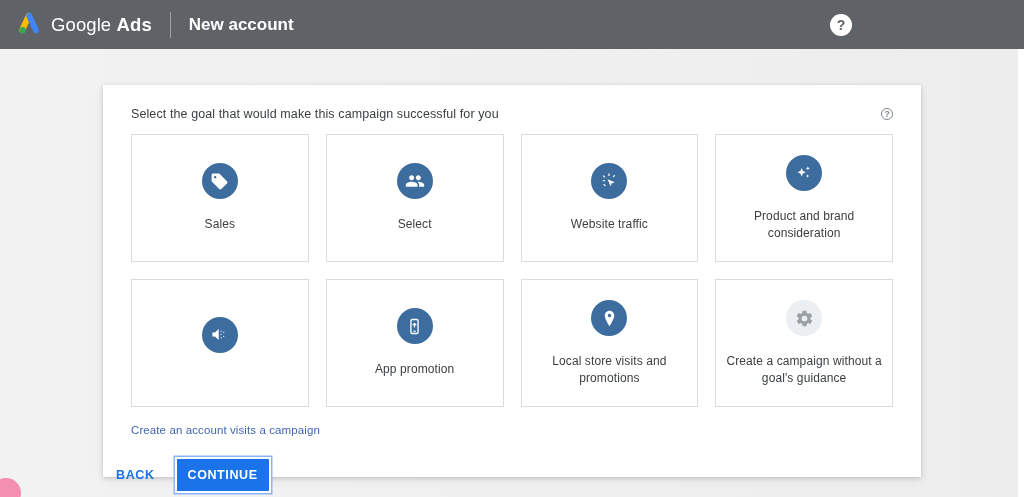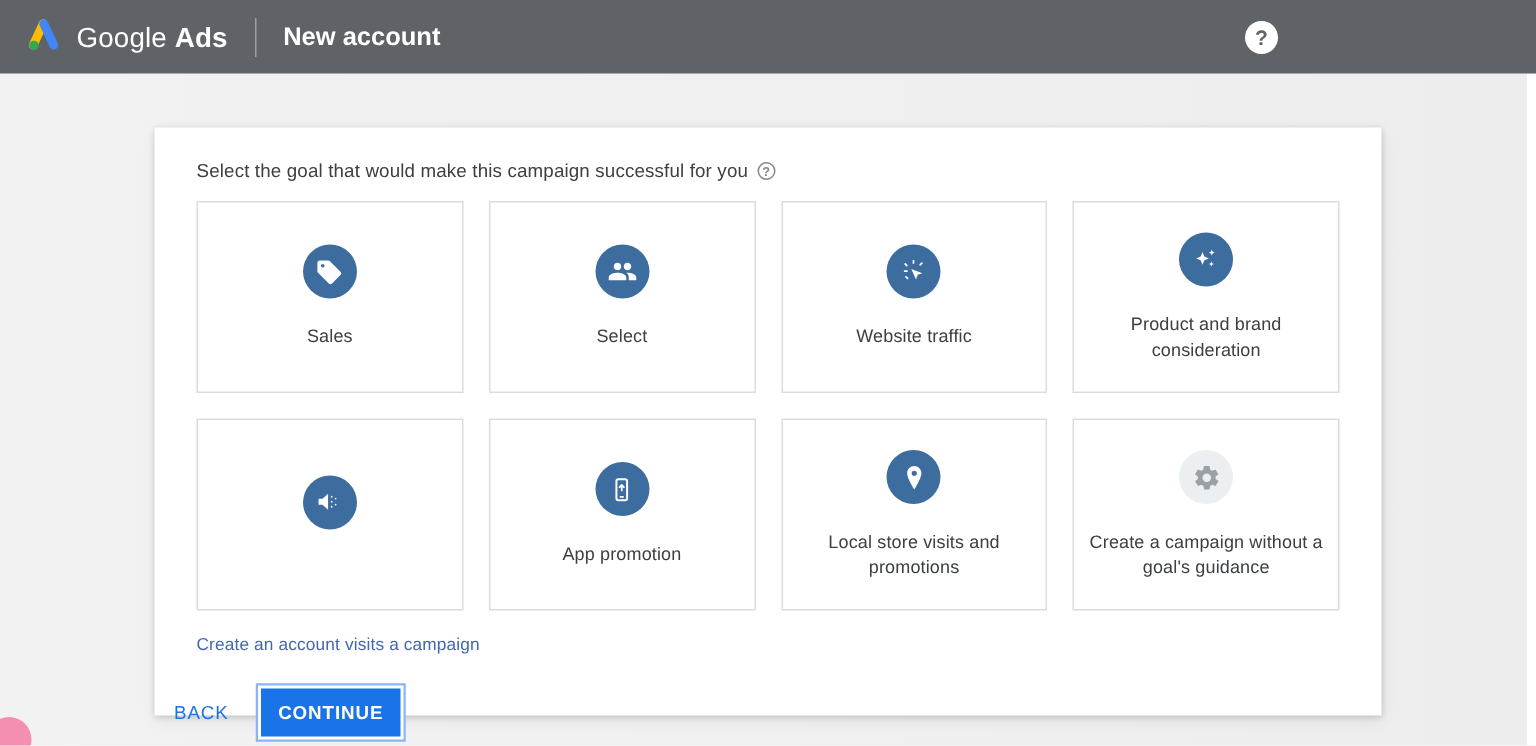--- a/index.html
+++ b/index.html
@@ -112,22 +112,23 @@
     box-shadow: 0 1px 4px rgba(0,0,0,.16), 0 3px 10px rgba(0,0,0,.07);
   }
 
   .panel-inner {
     padding: 22px 28px 0 28px;
   }
 
   .prompt-row {
     display: flex;
     align-items: center;
-    gap: 6px;
+    gap: 20px;
     margin-bottom: 13px;
+    justify-content: space-between;
   }
 
   .prompt-text {
     font-size: 12.5px;
     color: #3c4043;
     letter-spacing: .1px;
   }
 
   .prompt-help {
     width: 12px;
@@ -208,21 +209,21 @@
     align-items: center;
     gap: 16px;
   }
 
   .btn-back {
     background: none;
     border: none;
     color: #1a73e8;
     font-family: inherit;
     font-size: 12.5px;
-    font-weight: 400;
+    font-weight: 700;
     letter-spacing: .6px;
     cursor: pointer;
     padding: 8px 6px;
   }
 
   .btn-continue {
     background: #1a73e8;
     border: none;
     color: #ffffff;
     font-family: inherit;

